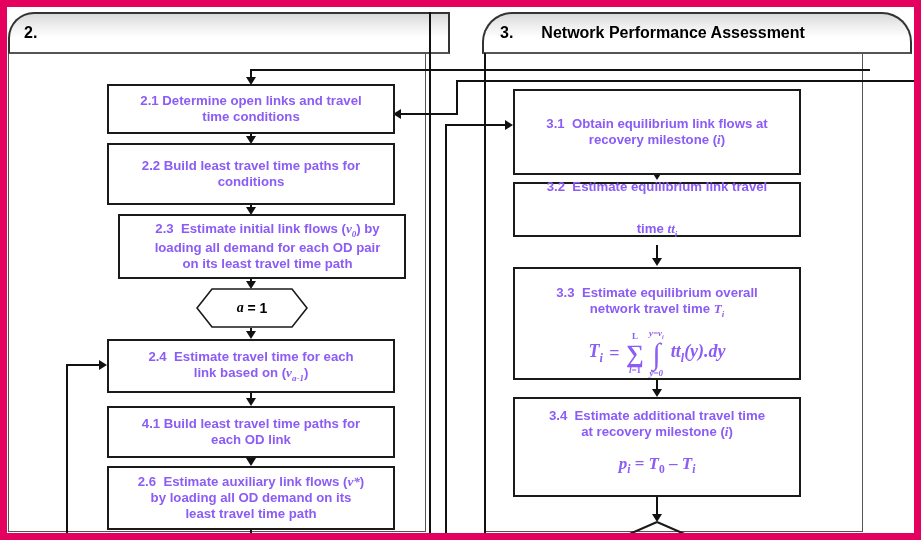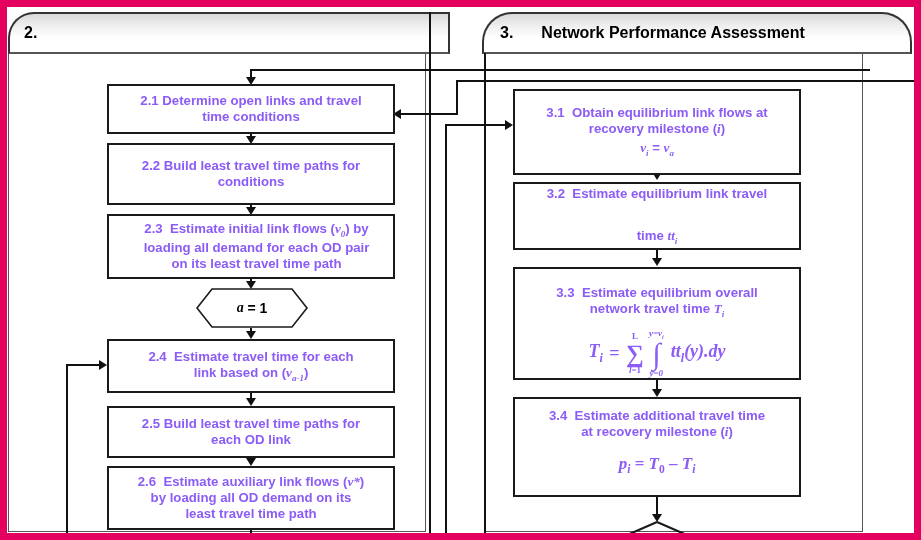--- a/index.html
+++ b/index.html
@@ -187,21 +187,21 @@
   <div class="pbox" id="b21" style="left:107px; top:84px; width:288px; height:50px;">
     <span class="ln">2.1  Determine open links and travel</span>
     <span class="ln">time conditions</span>
   </div>
 
   <div class="pbox" id="b22" style="left:107px; top:143px; width:288px; height:62px;">
     <span class="ln">2.2  Build least travel time paths for</span>
     <span class="ln">conditions</span>
   </div>
 
-  <div class="pbox" id="b23" style="left:107px; top:214px; width:288px; height:65px;padding-left:16px;">
+  <div class="pbox" id="b23" style="left:118px; top:214px; width:288px; height:65px;padding-left:16px;">
     <span class="ln">2.3&nbsp; Estimate initial link flows (<span class="mi">v</span><sub class="mi">0</sub>) by</span>
     <span class="ln">loading all demand for each OD pair</span>
     <span class="ln">on its least travel time path</span>
   </div>
 
   <div class="hexwrap" id="hexa" style="left:196px; top:288px; width:112px; height:40px;">
     <svg width="112" height="40" viewBox="0 0 112 40">
       <polygon points="16,1 96,1 111,20 96,39 16,39 1,20" fill="#ffffff" stroke="#1a1a1a" stroke-width="1.6"></polygon>
     </svg>
     <div class="hex-label">
@@ -209,37 +209,36 @@
         <span class="mup">&nbsp;=&nbsp;1</span>
     </div>
   </div>
 
   <div class="pbox" id="b24" style="left:107px; top:339px; width:288px; height:54px;">
     <span class="ln">2.4&nbsp; Estimate travel time for each</span>
     <span class="ln">link based on (<span class="mi">v</span><sub class="mi">a-1</sub>)</span>
   </div>
 
   <div class="pbox" id="b25" style="left:107px; top:406px; width:288px; height:52px;">
-    <span class="ln">2.5  Build least travel time paths for</span>
+    <span class="ln">4.1  Build least travel time paths for</span>
     <span class="ln">each OD link</span>
   </div>
 
   <div class="pbox" id="b26" style="left:107px; top:466px; width:288px; height:64px;">
     <span class="ln">2.6&nbsp; Estimate auxiliary link flows (<span class="mi">v*</span>)</span>
     <span class="ln">by loading all OD demand on its</span>
     <span class="ln">least travel time path</span>
   </div>
 
   <div class="pbox" id="b31" style="left:513px; top:89px; width:288px; height:86px;">
     <span class="ln">3.1&nbsp; Obtain equilibrium link flows at</span>
     <span class="ln">recovery milestone (<span class="mi">i</span>)</span>
-    <span class="eq"><span class="mi">v</span><sub class="mi">i</sub> <span class="mup">=</span> <span class="mi">v</span><sub class="mi">a</sub></span>
-  </div>
-
-  <div class="pbox" id="b32" style="left:513px; top:182px; width:288px; height:68px;gap:26px;">
+  </div>
+
+  <div class="pbox" id="b32" style="left:513px; top:182px; width:288px; height:55px;gap:26px;">
     <span class="ln">3.2&nbsp; Estimate equilibrium link travel</span>
     <span class="ln">time <span class="mi">tt</span><sub class="mi">i</sub></span>
   </div>
 
   <div class="pbox" id="b33" style="left:513px; top:267px; width:288px; height:113px; justify-content:flex-start; padding-top:16px;">
     <span class="ln">3.3&nbsp; Estimate equilibrium overall</span>
     <span class="ln">network travel time <span class="mi">T</span><sub class="mi">i</sub></span>
     <span class="formula" style="margin-top:9px; font-size:18px;">
       <span><span class="mi">T</span><sub class="mi">i</sub></span>
       <span class="mup" style="font-style:normal;">&nbsp;=&nbsp;</span>

